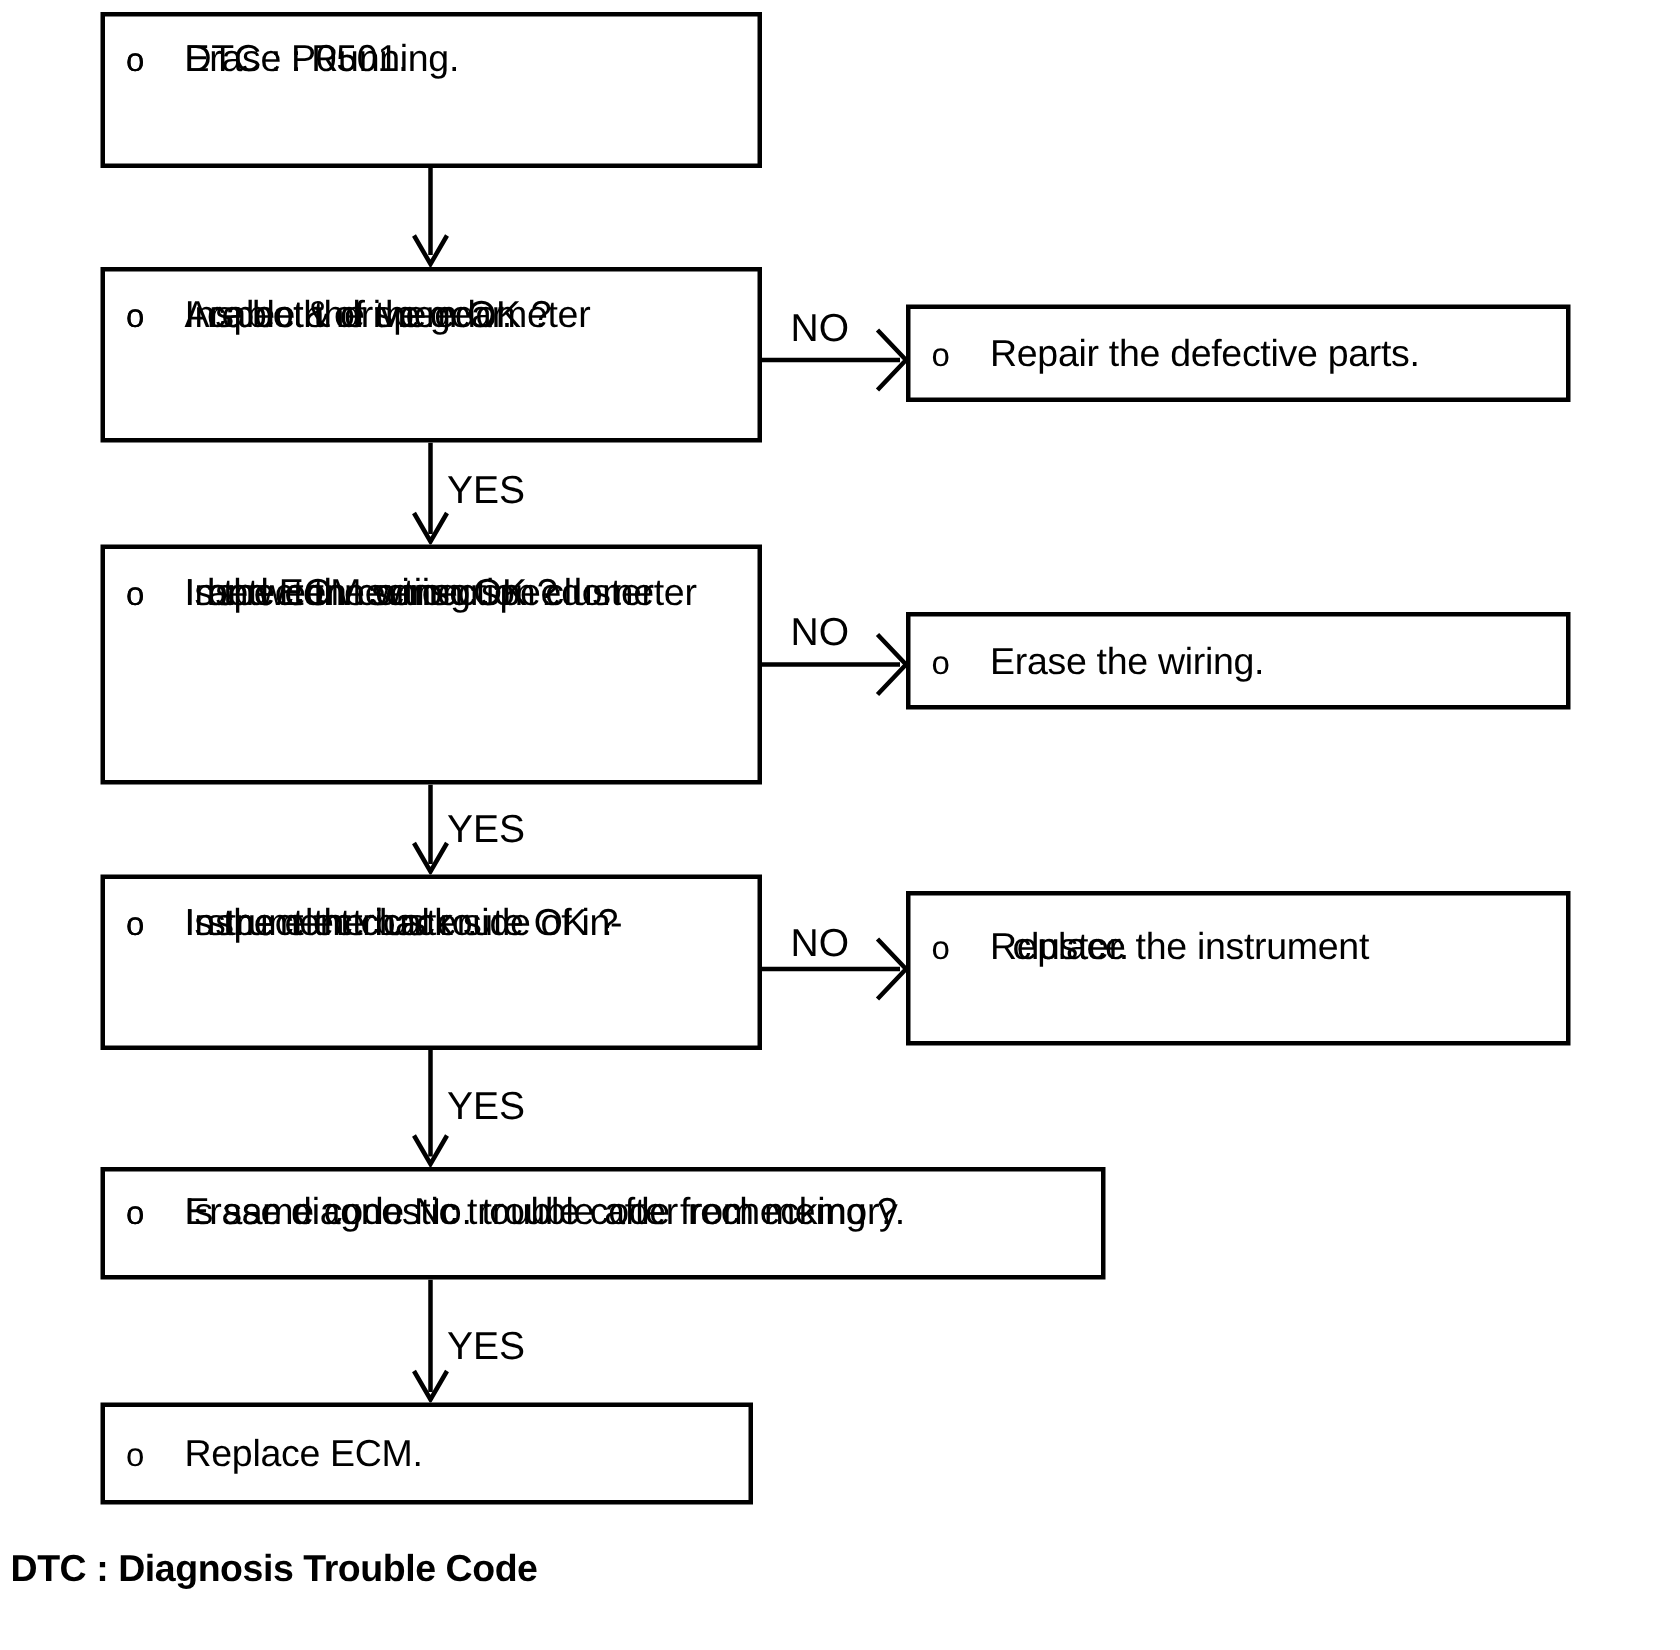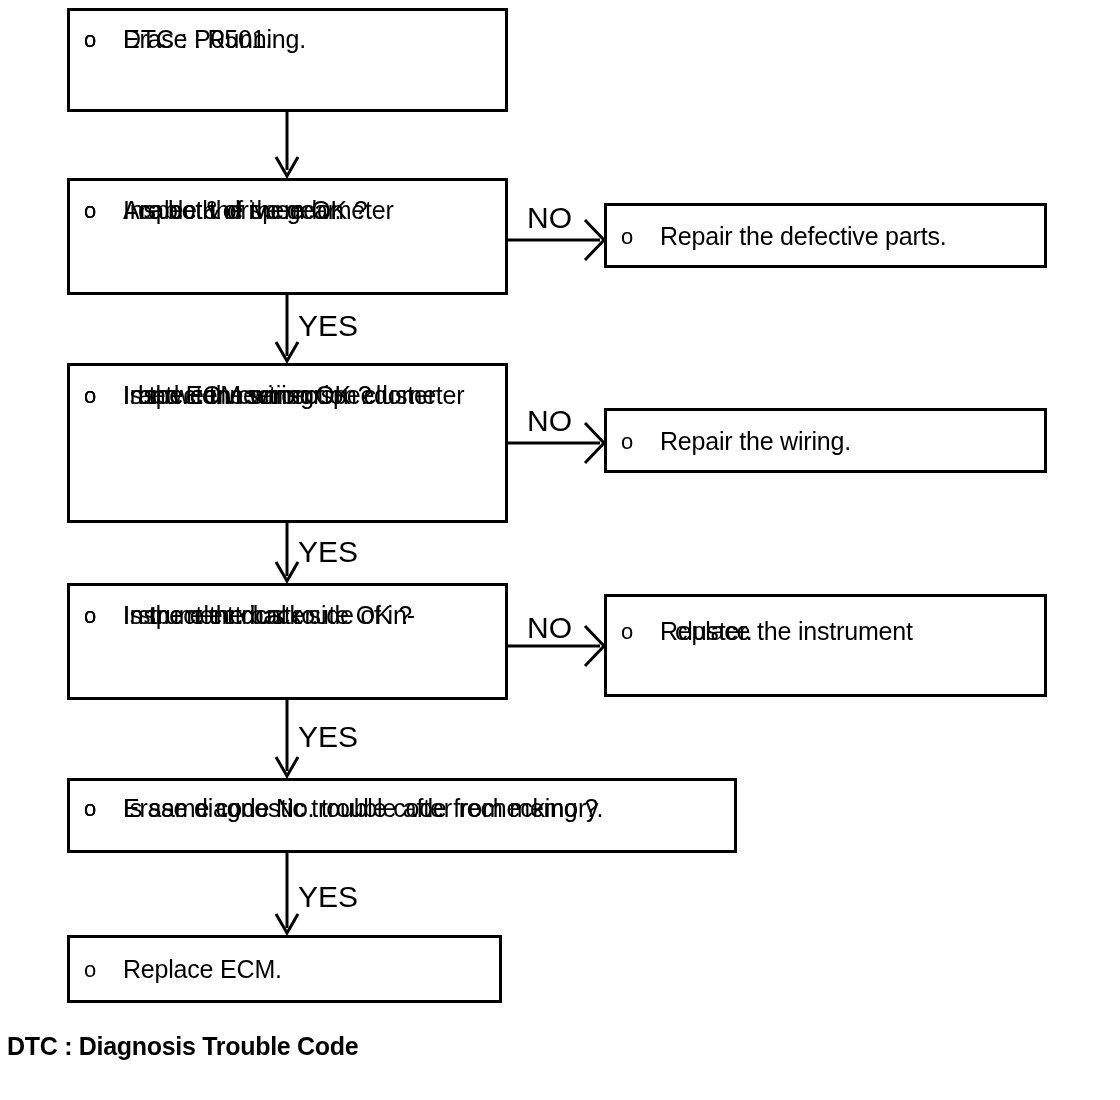--- a/index.html
+++ b/index.html
@@ -84,21 +84,21 @@
   #box-repair-parts .lines { padding-top: 15px; }
   #box-wiring .lines     { padding-top: 14px; }
   #box-repair-wiring .lines { padding-top: 15px; }
   #box-backside .lines   { padding-top: 14px; }
   #box-replace-cluster .lines { padding-top: 19px; }
   #box-erase .lines      { padding-top: 12px; }
   #box-replace-ecm .lines { padding-top: 16px; }
 
   .edge-label {
     position: absolute;
-    font-size: 30px;
+    font-size: 26px;
     line-height: 26px;
     letter-spacing: 0px;
     white-space: nowrap;
   }
 
   #legend {
     position: absolute;
     left: 7px;
     top: 1030px;
     font-size: 25px;
@@ -206,21 +206,21 @@
         <span class="bullet">o</span>
         <span class="txt">Is the connection OK ?</span>
       </div>
     </div>
   </div>
 
   <div class="node" id="box-repair-wiring">
     <div class="lines">
       <div class="line">
         <span class="bullet">o</span>
-        <span class="txt">Repair the wiring.</span>
+        <span class="txt">Erase the wiring.</span>
       </div>
     </div>
   </div>
 
   <div class="node" id="box-backside">
     <div class="lines">
       <div class="line">
         <span class="bullet">o</span>
         <span class="txt">Inspect the back side of in-</span>
       </div>

